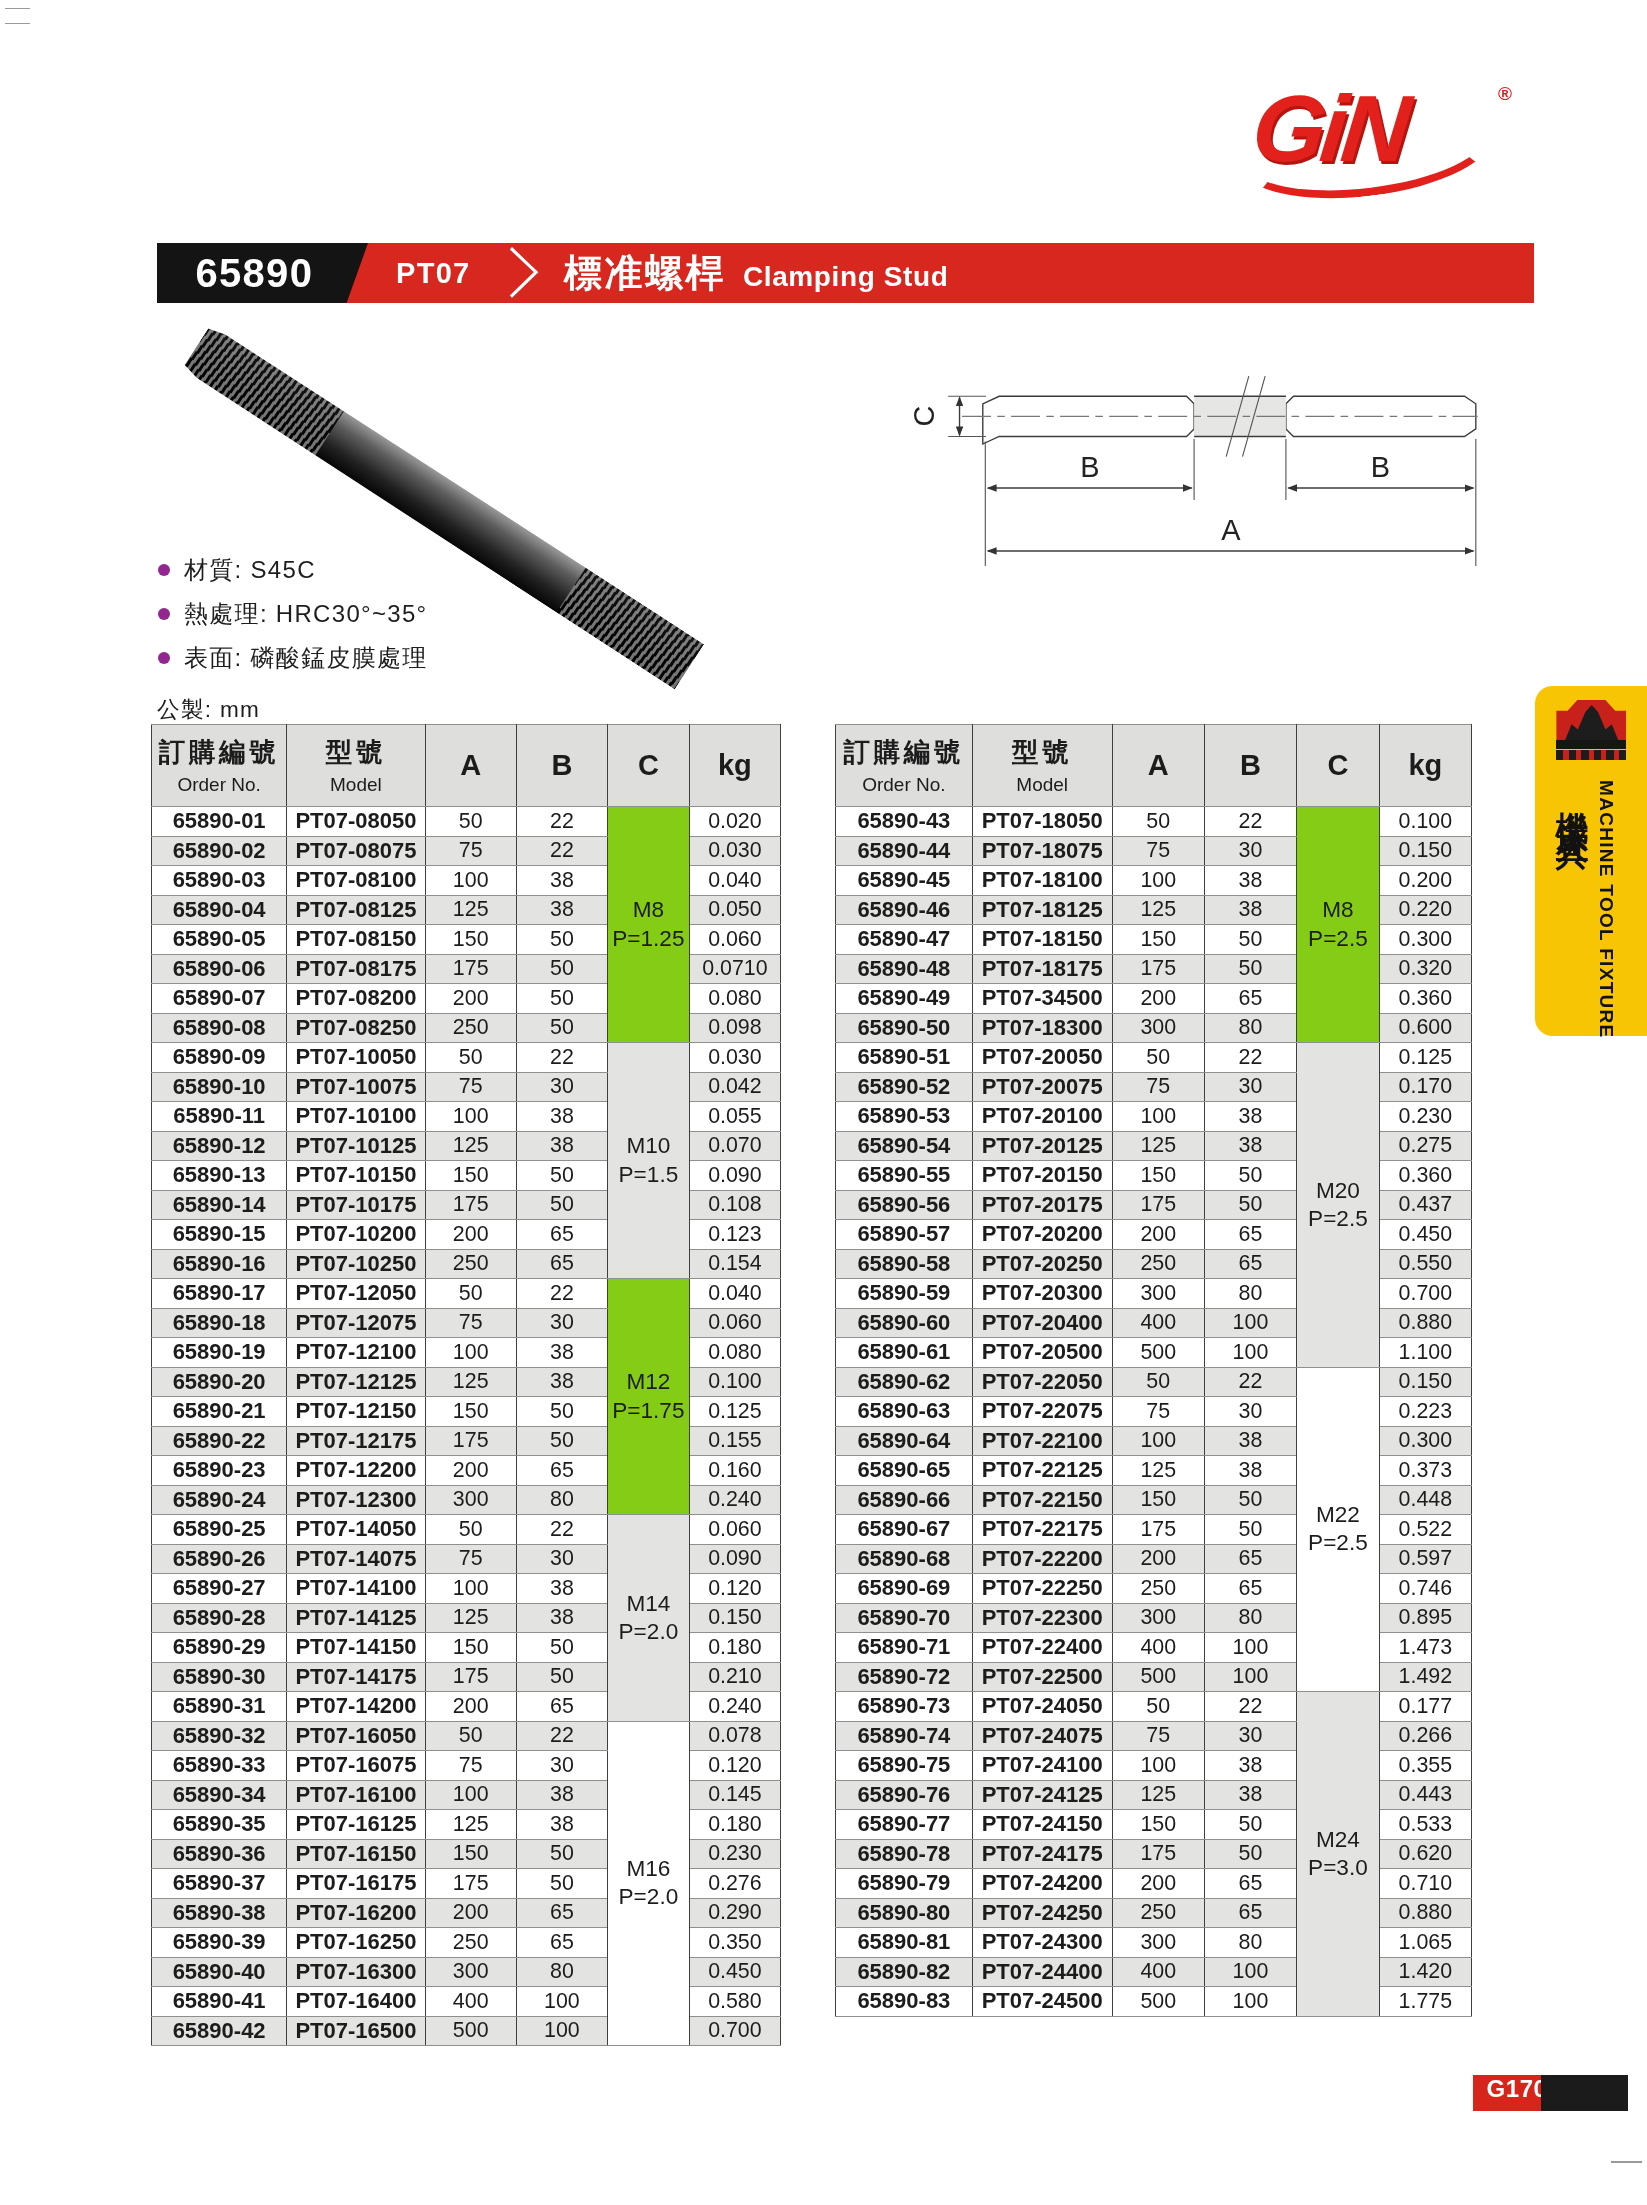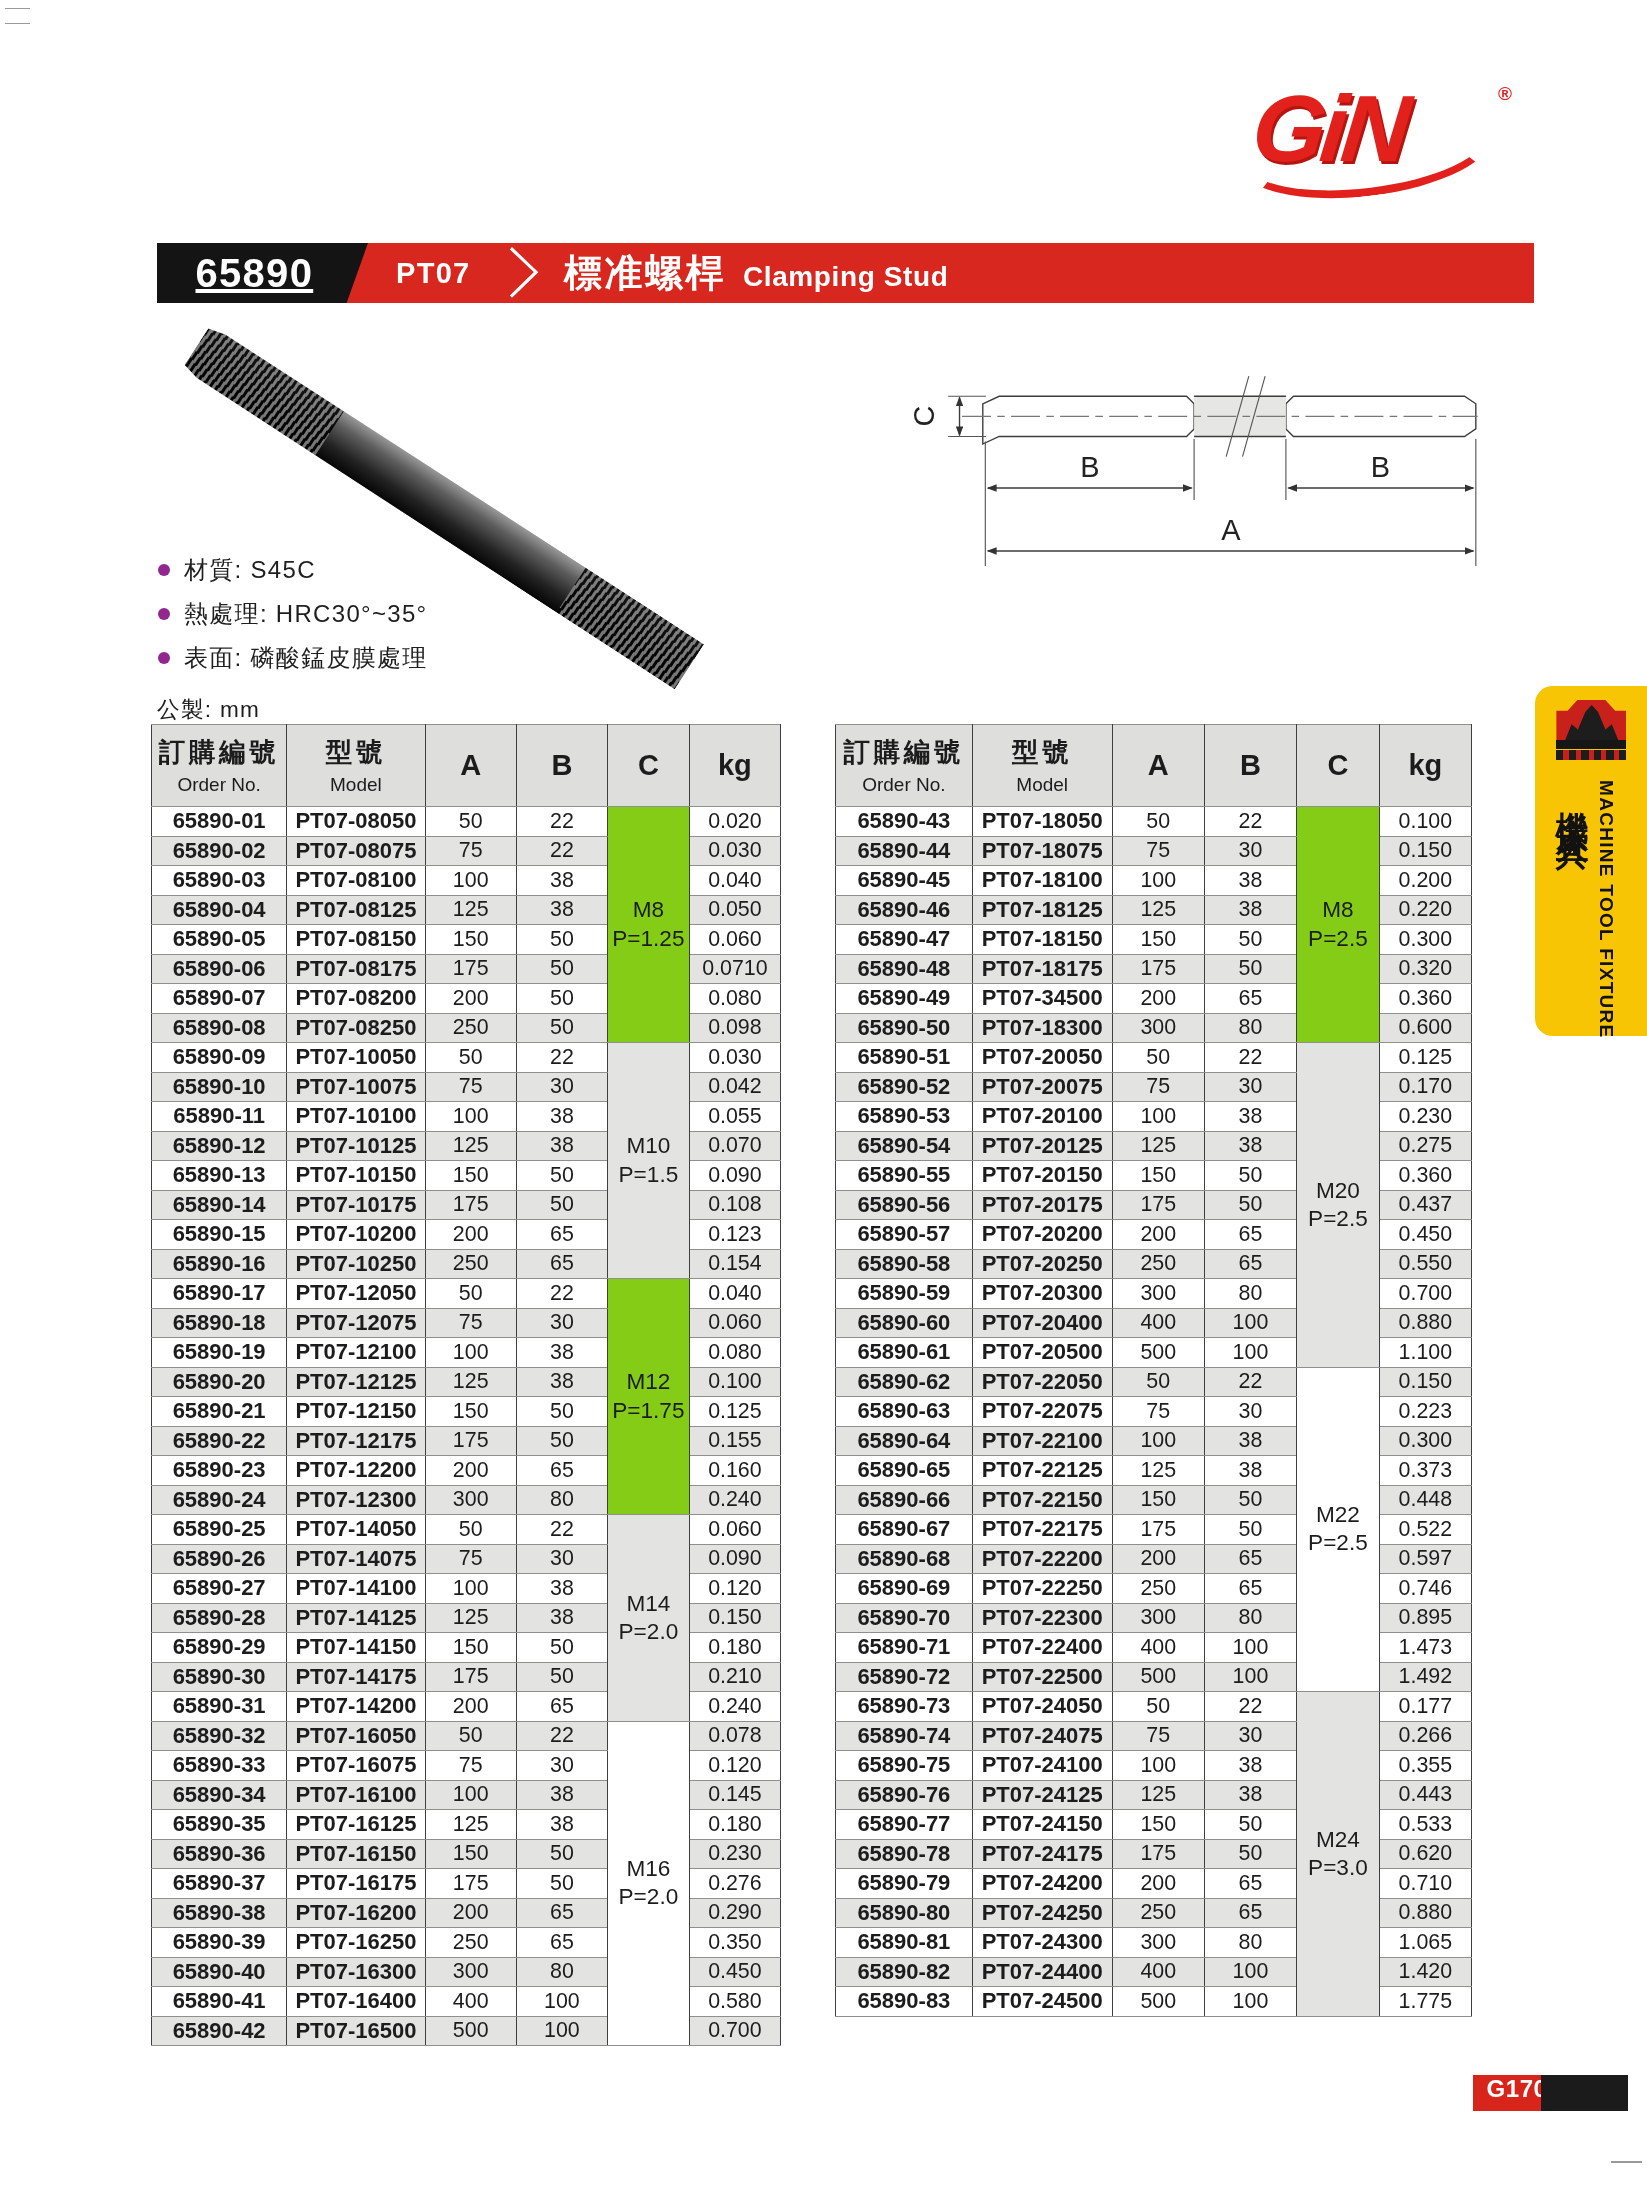--- a/index.html
+++ b/index.html
@@ -32,21 +32,21 @@
   }
 
   
   .banner { left:157px; top:243px; width:1377px; height:60px; background:#d7271f;
             display:flex; align-items:center; }
   .banner-code {
     position:absolute; left:0; top:0; width:211px; height:60px; background:#141414;
     clip-path:polygon(0 0,100% 0,calc(100% - 21.4px) 100%,0 100%);
     display:flex; align-items:center; justify-content:center;
   }
-  .banner-code span { color:#fff; font-size:40px; font-weight:700; letter-spacing:1.3px; padding-right:16.3px;text-decoration:underline; }
+  .banner-code span { color:#fff; font-size:40px; font-weight:700; letter-spacing:1.3px; padding-right:16.3px; }
   .banner-series { position:absolute; left:239px; top:0; height:60px; display:flex; align-items:center;
                    color:#fff; font-size:29px; font-weight:700; letter-spacing:1.3px; }
   .banner-chevron { position:absolute; left:350px; top:4.4px; }
   .banner-titles { position:absolute; left:407px; top:0; height:60px; display:flex; align-items:baseline; }
   .banner-zh { color:#fff; font-size:38px; font-weight:700; letter-spacing:2.5px; line-height:60px; }
   .banner-en { color:#fff; font-size:28px; font-weight:700; margin-left:17px; letter-spacing:0.6px; }
 
   
   .photo { left:176px; top:289px; width:578px; height:415px; }
   .rod {

